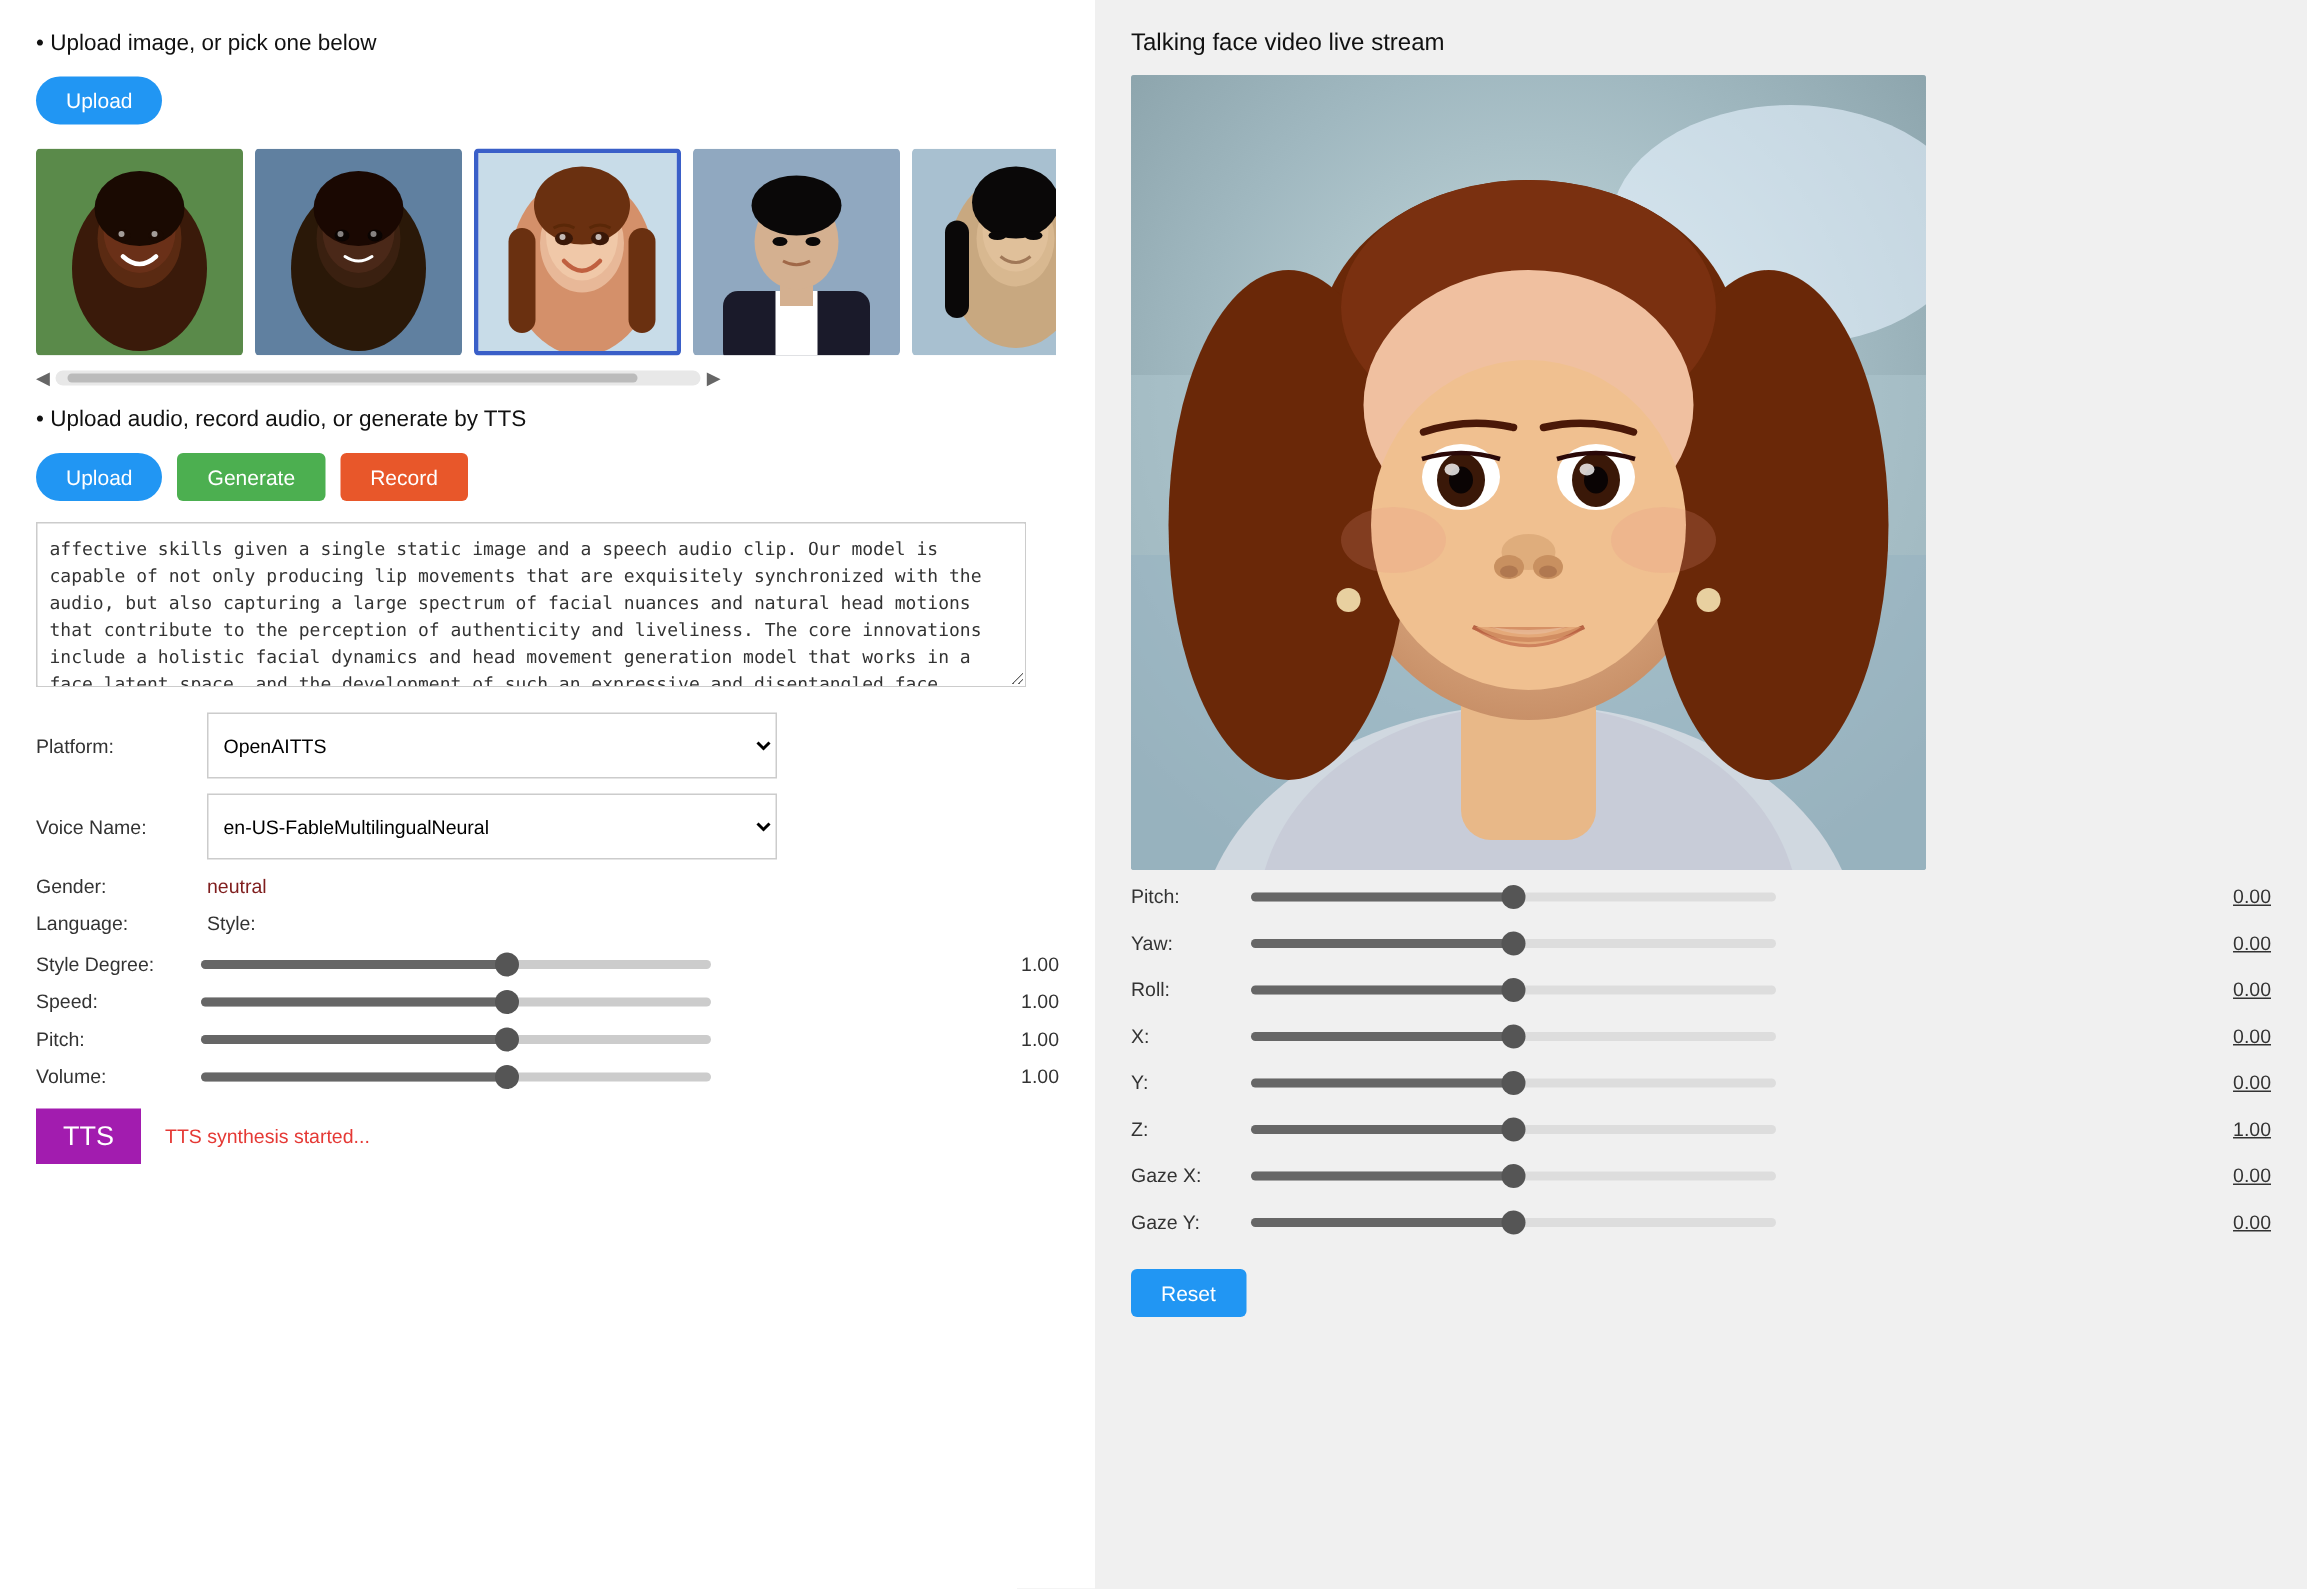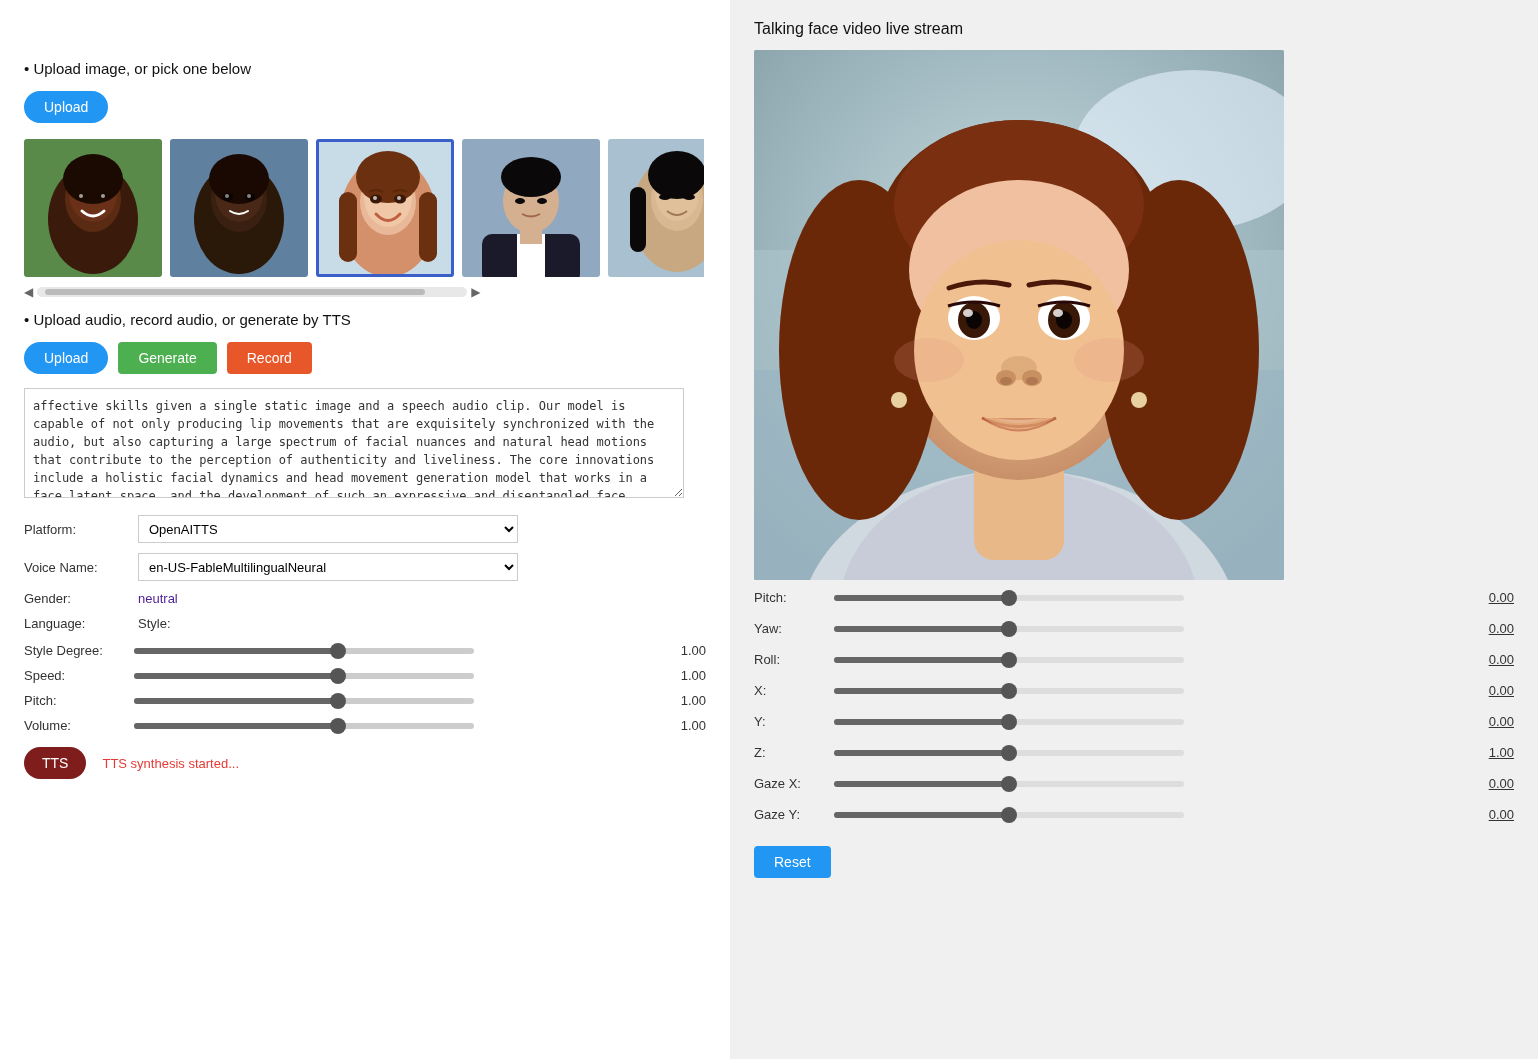--- a/index.html
+++ b/index.html
@@ -19,21 +19,20 @@
     .right-panel {
       flex: 1;
       padding: 20px 24px;
       background: #f0f0f0;
     }
     .section-title {
       font-size: 15px;
       font-weight: normal;
       margin-bottom: 14px;
       color: #111;
-      margin-top: 40px;
     }
     .btn-upload {
       background: #2196F3;
       color: #fff;
       border: none;
       padding: 8px 20px;
       border-radius: 16px;
       cursor: pointer;
       font-size: 14px;
       margin-bottom: 16px;
@@ -89,28 +88,28 @@
       gap: 10px 4px;
       align-items: center;
       margin-bottom: 12px;
     }
     .form-label {
       color: #333;
       font-size: 13px;
     }
     .form-select {
       width: 380px;
-      height: 28px;
+      height: 44px;
       border: 1px solid #ccc;
       background: #fff;
       font-size: 13px;
       padding: 2px 6px;
     }
     .form-value {
-      color: #4c1d95;
+      color: #7f1d1d;
       font-size: 13px;
     }
     .slider-row {
       display: grid;
       grid-template-columns: 110px 1fr 50px;
       align-items: center;
       margin-bottom: 10px;
     }
     .slider-label { color: #333; font-size: 13px; }
     .slider-track {
@@ -143,27 +142,27 @@
       color: #333;
       padding-left: 8px;
     }
     .bottom-row {
       display: flex;
       align-items: center;
       gap: 16px;
       margin-top: 14px;
     }
     .btn-tts {
-      background: #7f1d1d;
+      background: #a21caf;
       color: #fff;
       border: none;
       padding: 8px 18px;
-      border-radius: 16px;
+      border-radius: 0;
       cursor: pointer;
-      font-size: 14px;
+      font-size: 18px;
     }
     .tts-status {
       color: #e53935;
       font-size: 13px;
     }
 
     
     .video-title {
       font-size: 16px;
       color: #111;

